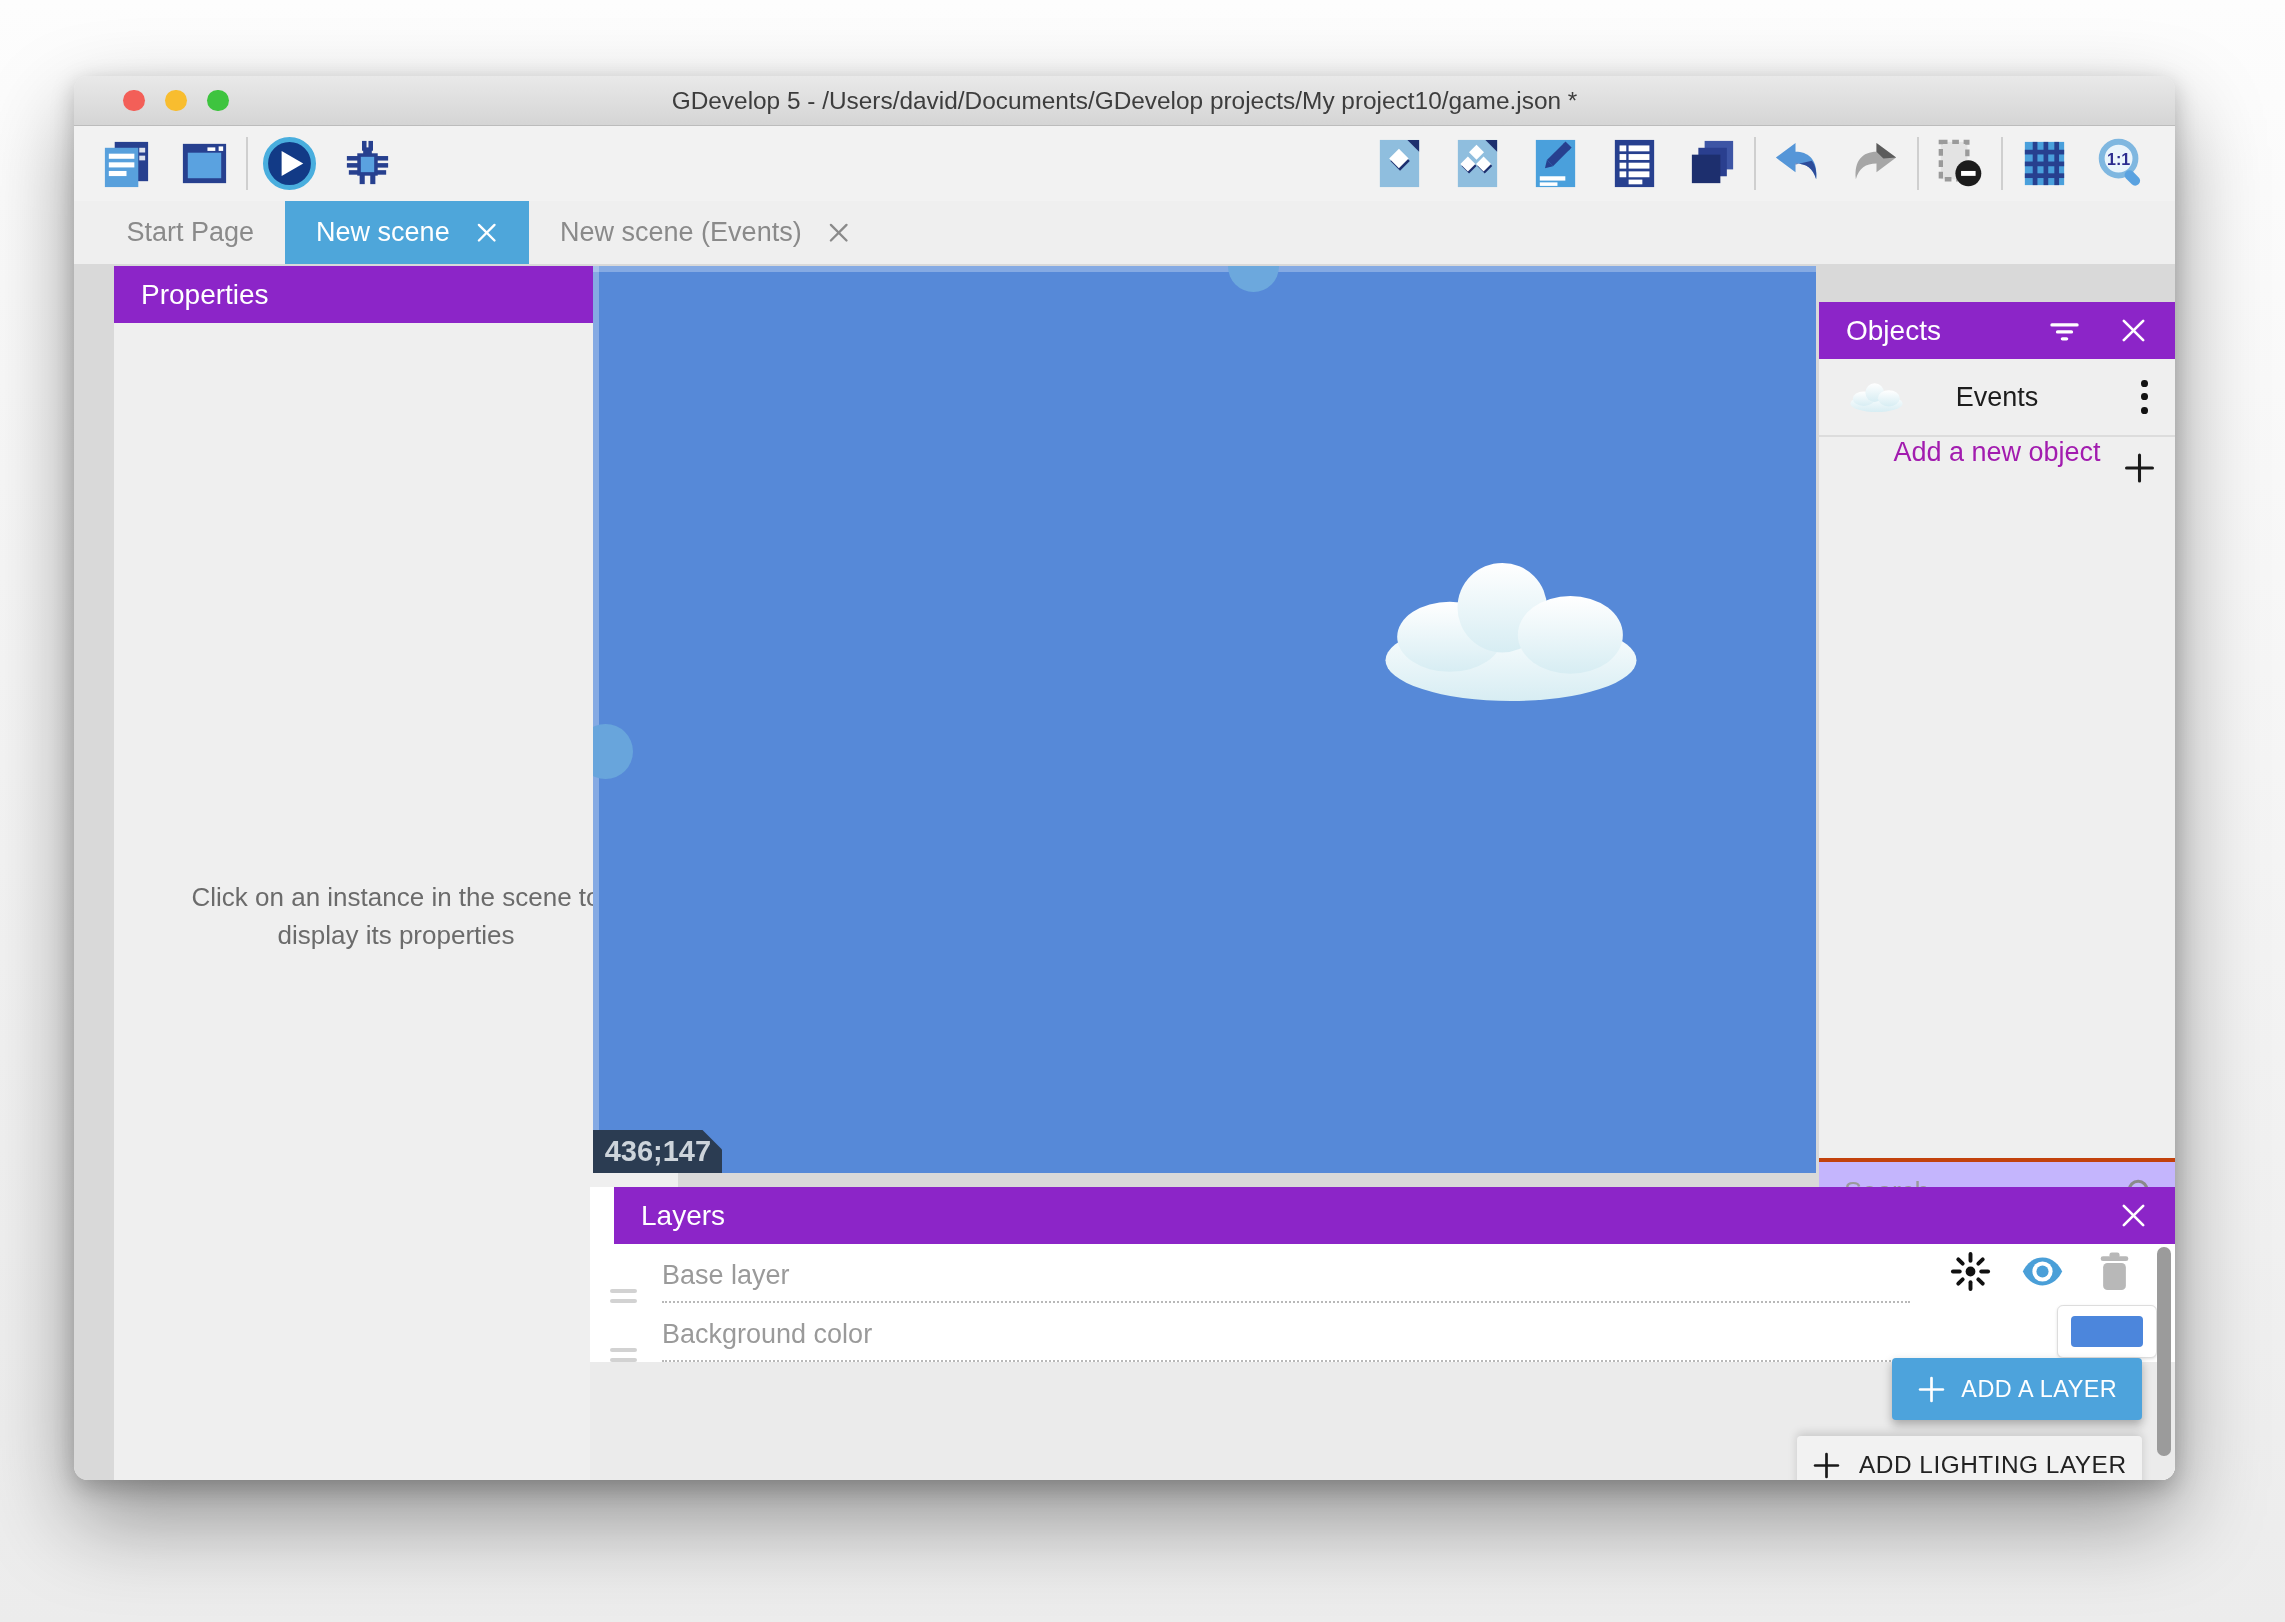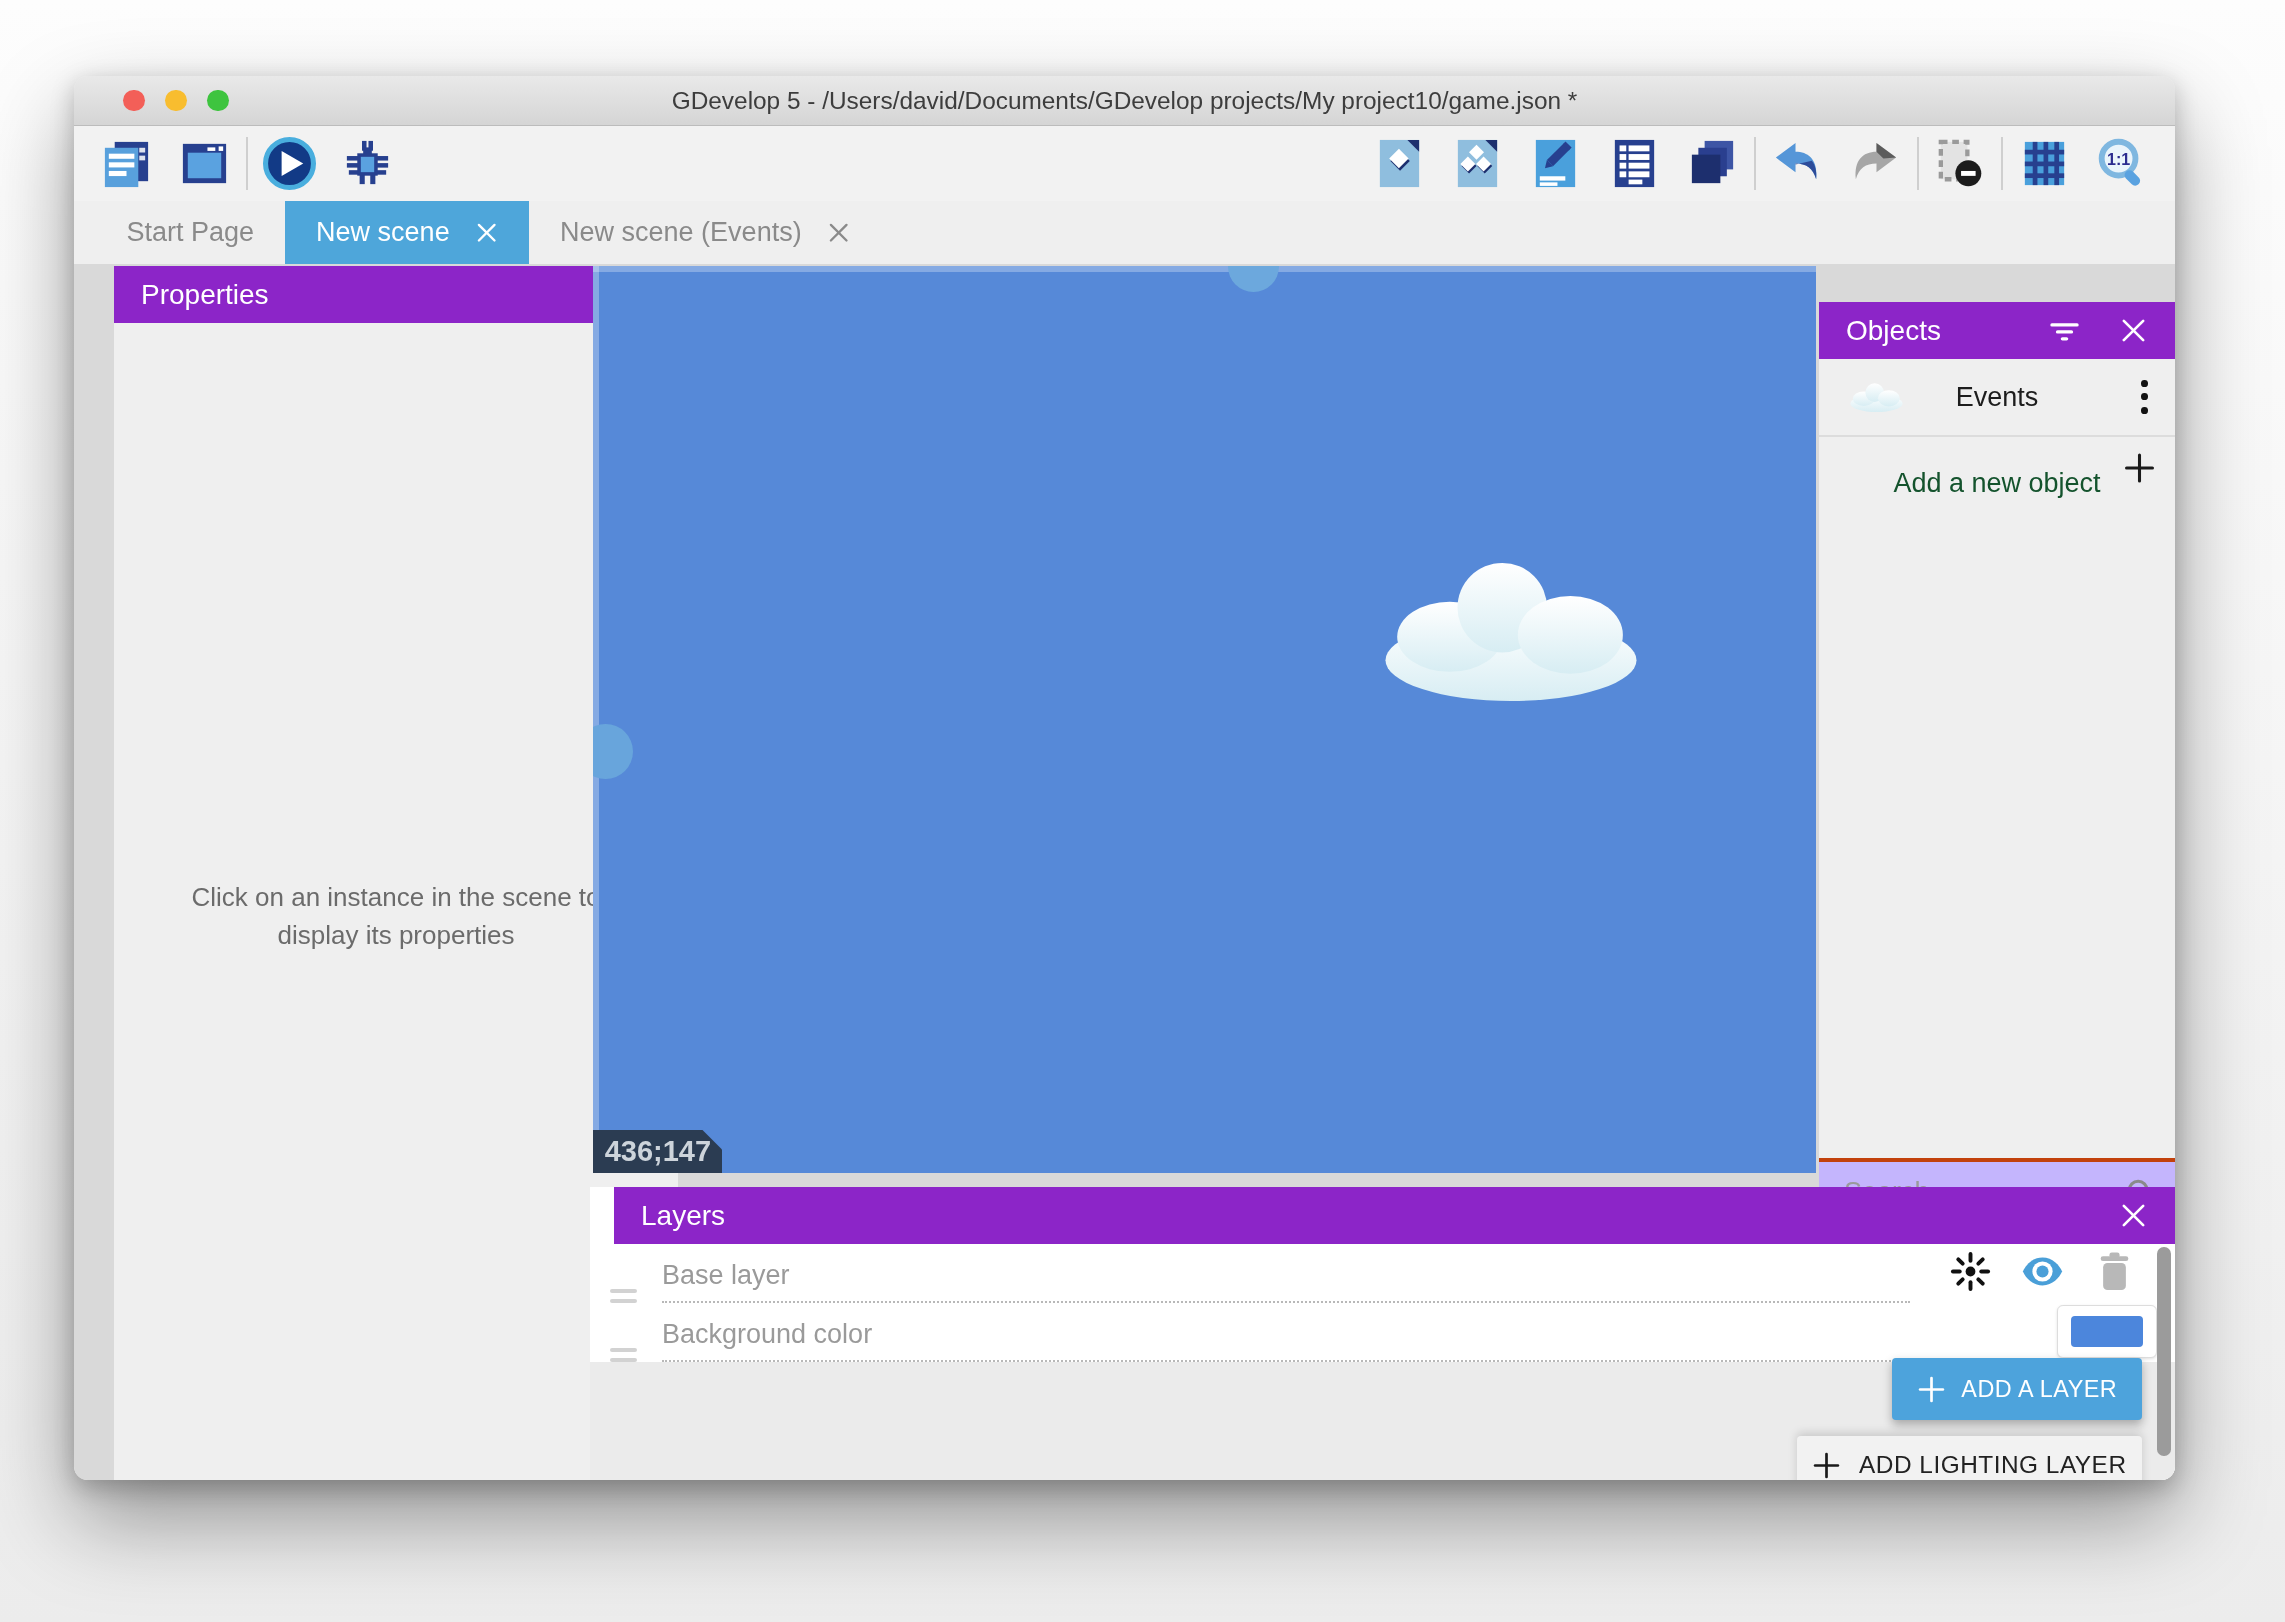--- a/index.html
+++ b/index.html
@@ -63,22 +63,22 @@
     clip-path:polygon(0 0,calc(100% - 19.5px) 0,100% 19.5px,100% 100%,0 100%);}
   
   .objects-panel{position:absolute;left:1745px;top:2px;width:356px;height:920px;
     background:#efefef;display:flex;flex-direction:column;margin-top:36px;}
   .obj-row{height:76px;position:relative;display:flex;align-items:center;justify-content:center;
     border-bottom:2px solid #dcdcdc;cursor:pointer;}
   .obj-thumb{position:absolute;left:31px;top:21.5px;}
   .obj-name{font-size:27px;color:#1d1d1d;}
   .obj-dots{position:absolute;right:21.5px;top:50%;transform:translateY(-50%);display:flex;flex-direction:column;gap:6.8px;cursor:pointer;padding:5.9px;}
   .obj-dots i{width:6.8px;height:6.8px;border-radius:50%;background:#111;}
-  .add-row{height:62px;position:relative;display:flex;align-items:flex-end;justify-content:center;
-    color:#14532d;font-size:27px;cursor:pointer;}
+  .add-row{height:62px;position:relative;display:flex;align-items:flex-start;justify-content:center;
+    color:#a21caf;font-size:27px;cursor:pointer;}
   .add-plus{position:absolute;right:19.5px;top:50%;transform:translateY(-50%);width:33px;height:33px;}
   .add-plus svg{width:33px;height:33px;display:block;}
   .obj-fill{flex:1;}
   .obj-search{flex:0 0 60px;background:#c4b5fd;border-top:4px solid #c2410c;position:relative;display:flex;align-items:center;}
   .obj-search input{border:none;outline:none;background:transparent;font-size:27px;color:#555;
     padding:0 68px 0 25px;width:100%;font-family:inherit;}
   .obj-search input::placeholder{color:#9a9a9a;}
   .search-icon{position:absolute;right:17.6px;top:13.7px;width:33px;height:33px;}
   
   .layers-panel{position:absolute;left:516px;top:923px;right:0;bottom:0;

